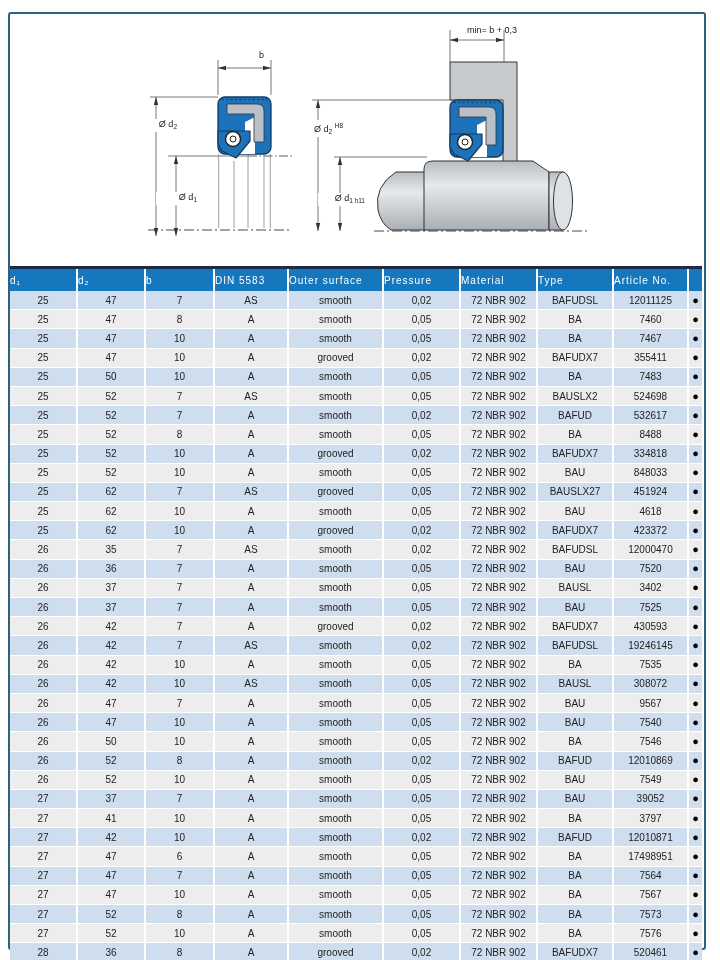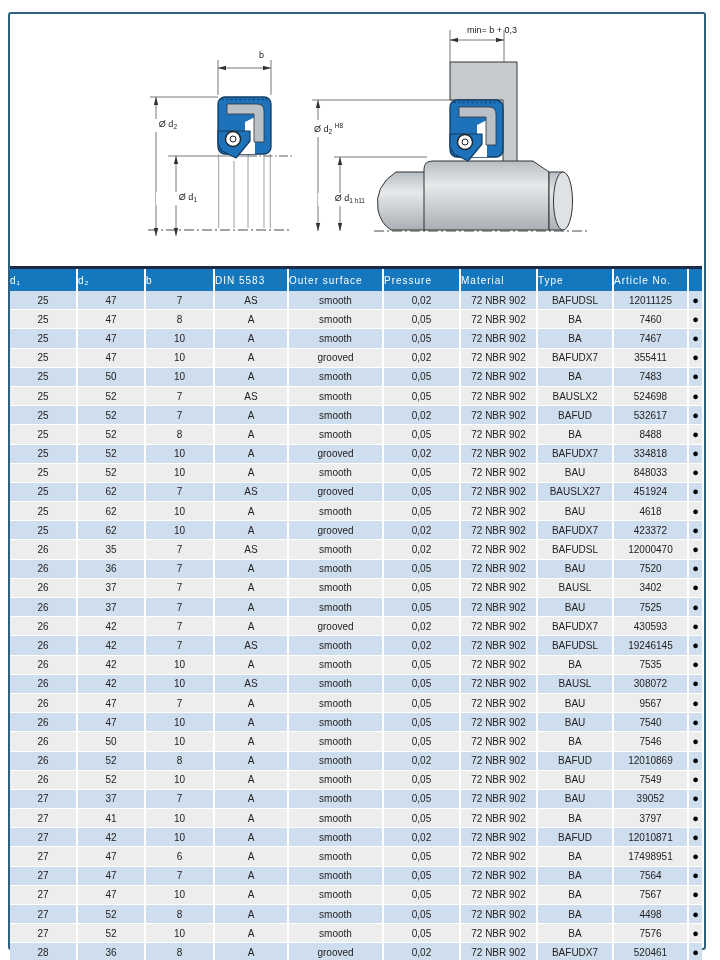--- a/index.html
+++ b/index.html
@@ -542,21 +542,21 @@
         </tr>
         <tr class="blue">
           <td>27</td>
           <td>52</td>
           <td>8</td>
           <td>A</td>
           <td>smooth</td>
           <td>0,05</td>
           <td>72 NBR 902</td>
           <td>BA</td>
-          <td>4498</td>
+          <td>7573</td>
           <td class="dot">●</td>
         </tr>
         <tr class="gray">
           <td>27</td>
           <td>52</td>
           <td>10</td>
           <td>A</td>
           <td>smooth</td>
           <td>0,05</td>
           <td>72 NBR 902</td>

